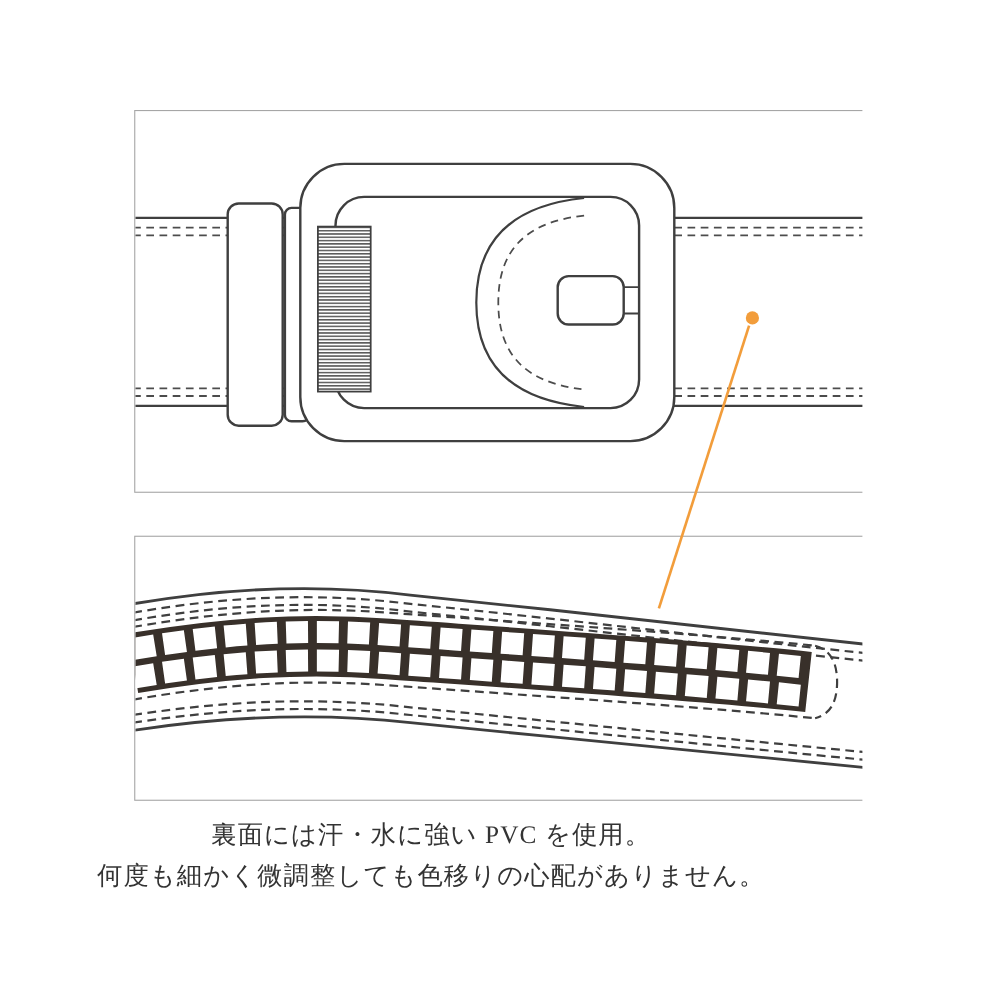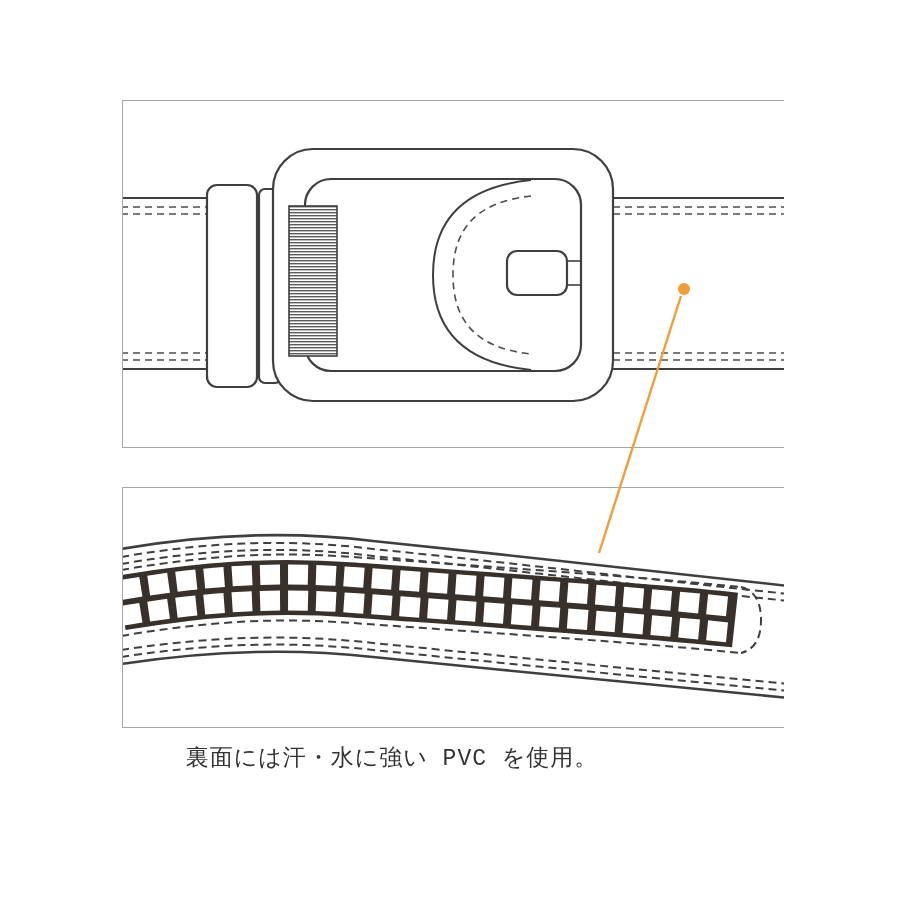--- a/index.html
+++ b/index.html
@@ -1,17 +1,17 @@
 <!DOCTYPE html>
 <html style="--background: #ffffff; --line-art: #3f3f3f; --panel-border: #a6a6a6; --accent-orange: #f29d3b; --ratchet-dark: #38302a; --text: #333333;"><head>
 <meta charset="utf-8">
 <style>
   html,body{margin:0;padding:0;background:#fff;}
   .page{position:relative;width:784px;height:900px;background:var(--background,#ffffff);
-        font-family:Liberation Mono, monospace;overflow:hidden;}
+        font-family:Liberation Serif, serif;overflow:hidden;}
   .panel{position:absolute;left:122px;width:664px;border:1px solid var(--panel-border,#a6a6a6);
          box-sizing:border-box;background:#fff;overflow:hidden;}
   .panel-top{top:100px;height:348px;}
   .panel-bottom{top:487px;height:241px;}
   .panel svg{display:block;}
   .overlay{position:absolute;left:0;top:0;width:900px;height:900px;pointer-events:none;}
   .caption{position:absolute;left:0;right:0;top:740px;text-align:center;
            color:var(--text,#333333);font-size:23px;line-height:38px;letter-spacing:1px;}
   
   .ln{fill:none;stroke:var(--line-art,#3f3f3f);stroke-width:2;}
@@ -104,15 +104,16 @@
     </svg>
   </div>
 
   <svg class="overlay" viewBox="0 0 900 900">
     <line class="orange-line" x1="681" y1="296" x2="599" y2="553"></line>
     <circle class="orange-dot" cx="684" cy="289" r="6"></circle>
   </svg>
 
   <div class="caption">
     <div>裏面には汗・水に強い PVC を使用。</div>
+    <div>何度も細かく微調整しても色移りの心配がありません。</div>
   </div>
 
 </div>
 
 </body></html>

